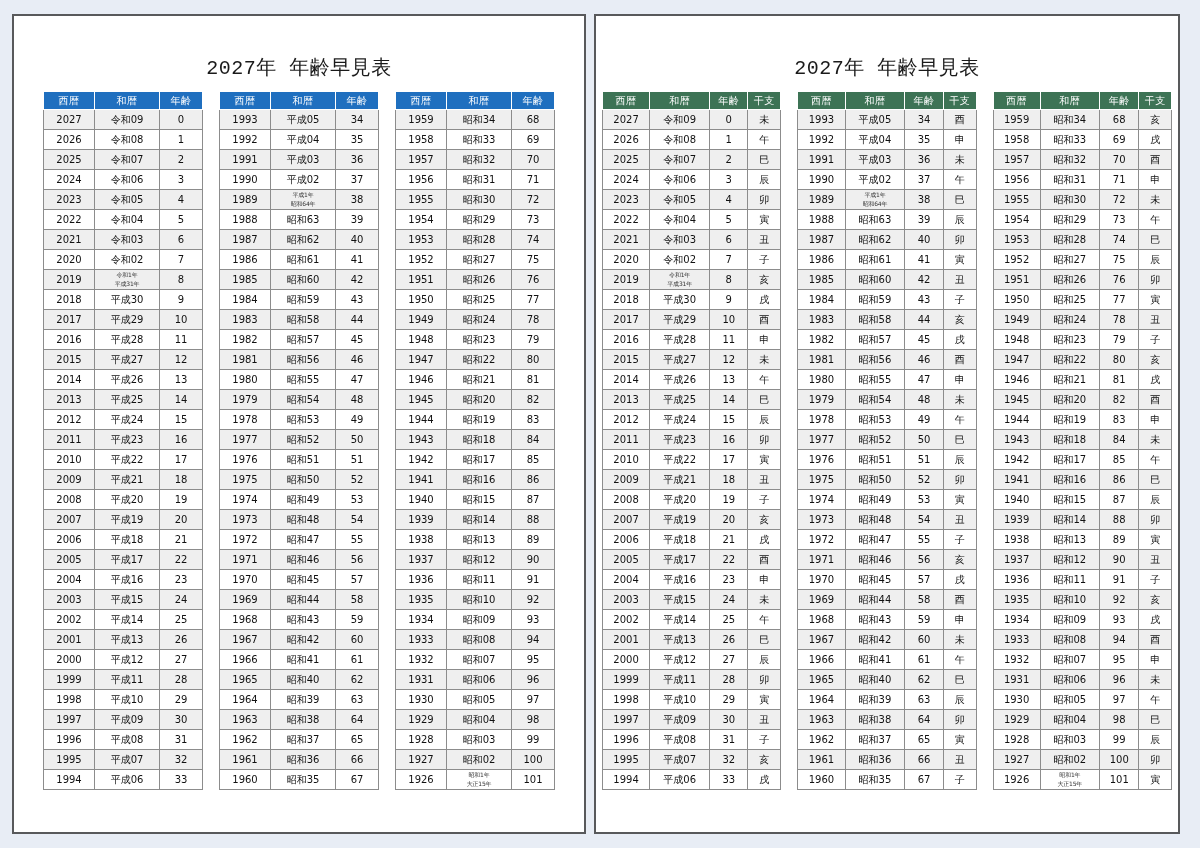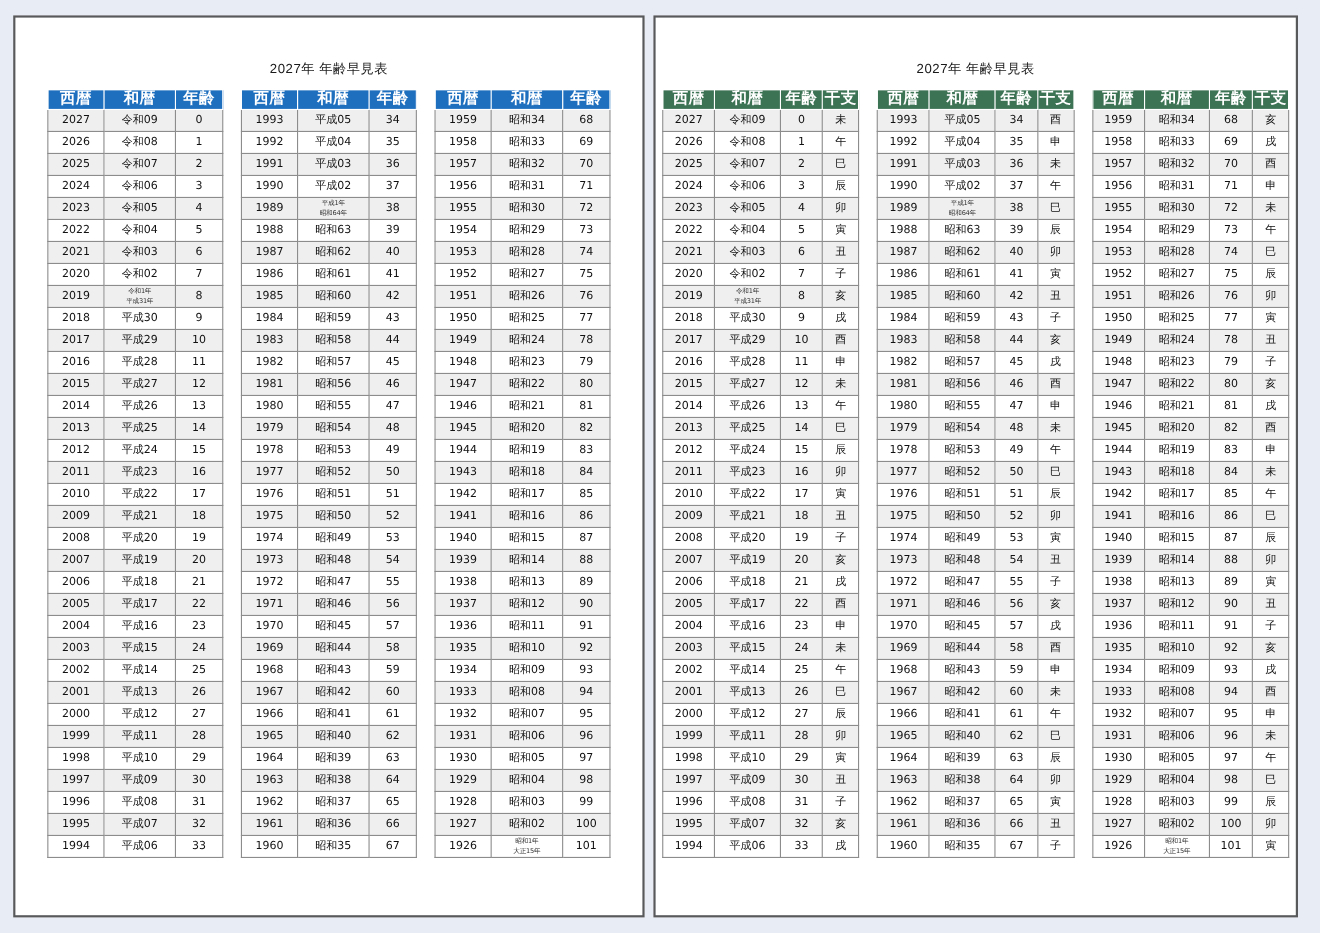--- a/index.html
+++ b/index.html
@@ -16,44 +16,44 @@
     border:2px solid #58595b;
     box-sizing:border-box;
     position:relative;
     flex:1 1 0;
     overflow:hidden;
   }
   .page.left{flex:0 0 574px;}
   .page.right{flex:0 0 586px;}
   .page-title{
     text-align:center;
-    font-size:12px;
+    font-size:20px;
     color:#1a1a1a;
     letter-spacing:.5px;
     margin-top:38px;
     margin-bottom:10px;
-    font-family:Liberation Sans, sans-serif;
+    font-family:Liberation Mono, monospace;
   }
   .tables{
     display:flex;
     justify-content:center;
     gap:16px;
     padding:0 6px;
   }
   table.age{
     border-collapse:collapse;
     table-layout:fixed;
     font-size:10px;
     font-family:"DejaVu Sans","Liberation Sans",sans-serif;
     color:#111;
   }
   table.age th{
     color:#ffffff;
-    font-weight:bold;
-    font-size:14px;
+    font-weight:normal;
+    font-size:10px;
     height:17px;
     line-height:17px;
     padding:0;
     text-align:center;
     border:1px solid #ffffff;
     letter-spacing:.5px;
   }
   
   .theme-blue th{background:#1f6fbf;}
   

